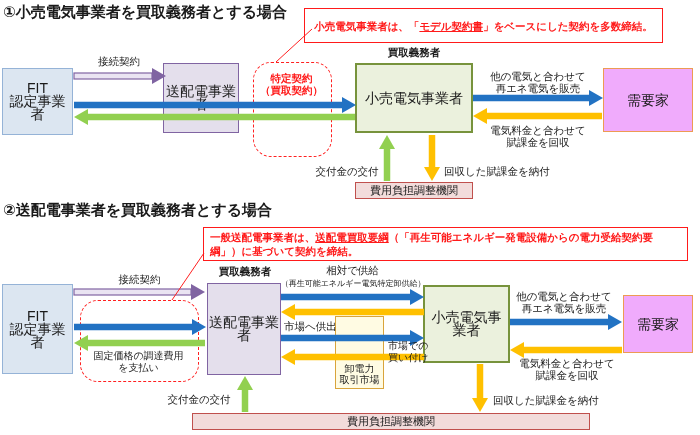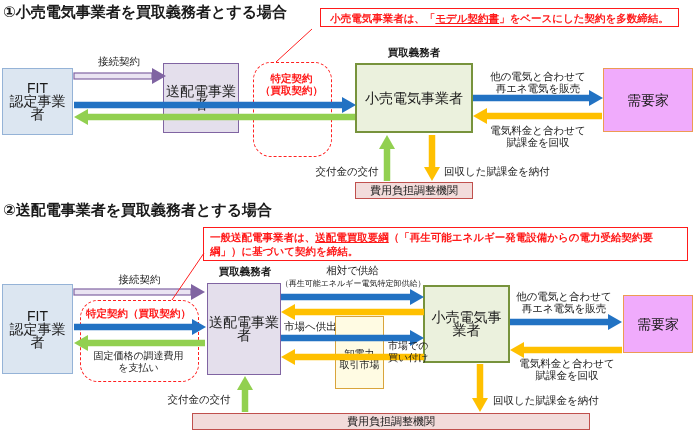--- a/index.html
+++ b/index.html
@@ -14,21 +14,21 @@
     position:absolute;display:flex;align-items:center;justify-content:center;
     text-align:center;font-size:14px;line-height:13px;white-space:pre-line;
     box-sizing:border-box;z-index:1;
   }
   .box-fit{background:#dce6f1;border:1px solid #95b3d7;}
   .box-tso{background:#e4dfec;border:1.5px solid #8064a2;}
   .box-retail{background:#ebf1dd;border:2px solid #77933c;}
   .box-consumer{background:#f0abfc;border:1.5px solid #ed9b53;}
   .box-agency{background:#f2dcdb;border:1.5px solid #c0504d;font-size:11px;}
   .box-market{background:#fffbe3;border:1.5px solid #d9a43b;align-items:flex-end;
-    font-size:10px;line-height:11px;padding-bottom:18px;}
+    font-size:10px;line-height:11px;padding-bottom:3px;}
   .lbl{position:absolute;font-size:10.5px;line-height:11.5px;text-align:center;
     white-space:pre-line;z-index:3;}
   .lbl-sm{font-size:10px;}
   .lbl-xs{font-size:8px;line-height:9px;}
   .lbl-left{text-align:left;}
   .bold{font-weight:bold;}
   .red{color:#ff1a1a;}
   .oval{position:absolute;border:1.6px dashed #ff2020;border-radius:18px;z-index:1;}
   .callout{
     position:absolute;border:1.6px solid #ff1a1a;color:#ff1a1a;font-weight:bold;
@@ -41,21 +41,21 @@
   .em{text-decoration:underline;}
   svg.arrows{position:absolute;left:0;top:0;z-index:2;pointer-events:none;}
 </style>
 </head>
 <body>
 
 <div id="canvas">
 
   <div class="abs title" style="left:3px;top:3px;">①小売電気事業者を買取義務者とする場合</div>
 
-  <div class="callout c1" style="left:320px;top:8px;width:359px;height:19px;">
+  <div class="callout c1" style="left:304px;top:8px;width:359px;height:35px;">
     <div class="inner"><span>小売電気事業者は、「</span><span class="em">モデル契約書</span><span>」をベースにした契約を多数締結。</span></div>
   </div>
 
   <div class="box box-fit" style="left:2px;top:68px;width:71px;height:67px;">FIT
 認定事業者</div>
   <div class="box box-tso" style="left:163px;top:63px;width:76px;height:70px;">送配電事業者</div>
   <div class="box box-retail" style="left:355px;top:63px;width:118px;height:70px;">小売電気事業者</div>
   <div class="box box-consumer" style="left:603px;top:68px;width:90px;height:64px;">需要家</div>
   <div class="box box-agency" style="left:355px;top:182px;width:118px;height:17px;">費用負担調整機関</div>
 
@@ -84,21 +84,20 @@
   <div class="box box-market" style="left:335px;top:316px;width:49px;height:73px;">卸電力
 取引市場</div>
   <div class="box box-retail" style="left:423px;top:285px;width:87px;height:78px;">小売電気事業者</div>
   <div class="box box-consumer" style="left:623px;top:295px;width:70px;height:58px;">需要家</div>
   <div class="box box-agency" style="left:192px;top:413px;width:398px;height:17px;">費用負担調整機関</div>
 
   <div class="oval" style="left:80px;top:300px;width:117px;height:80px;"></div>
 
   <div class="lbl bold" style="left:207px;top:266px;width:76px;">買取義務者</div>
   <div class="lbl" style="left:74px;top:274px;width:131px;">接続契約</div>
-  <div class="lbl bold red" style="left:78px;top:308px;width:121px;">特定契約（買取契約）</div>
   <div class="lbl lbl-sm" style="left:83px;top:350px;width:111px;">固定価格の調達費用
 を支払い</div>
   <div class="lbl" style="left:281px;top:265px;width:143px;">相対で供給</div>
   <div class="lbl lbl-xs" style="left:278px;top:279px;width:150px;">（再生可能エネルギー電気特定卸供給）</div>
   <div class="lbl lbl-left" style="left:284px;top:321px;width:56px;">市場へ供出</div>
   <div class="lbl lbl-sm lbl-left" style="left:388px;top:340px;width:50px;">市場での
 買い付け</div>
   <div class="lbl" style="left:508px;top:291px;width:112px;">他の電気と合わせて
 再エネ電気を販売</div>
   <div class="lbl" style="left:512px;top:358px;width:110px;">電気料金と合わせて

